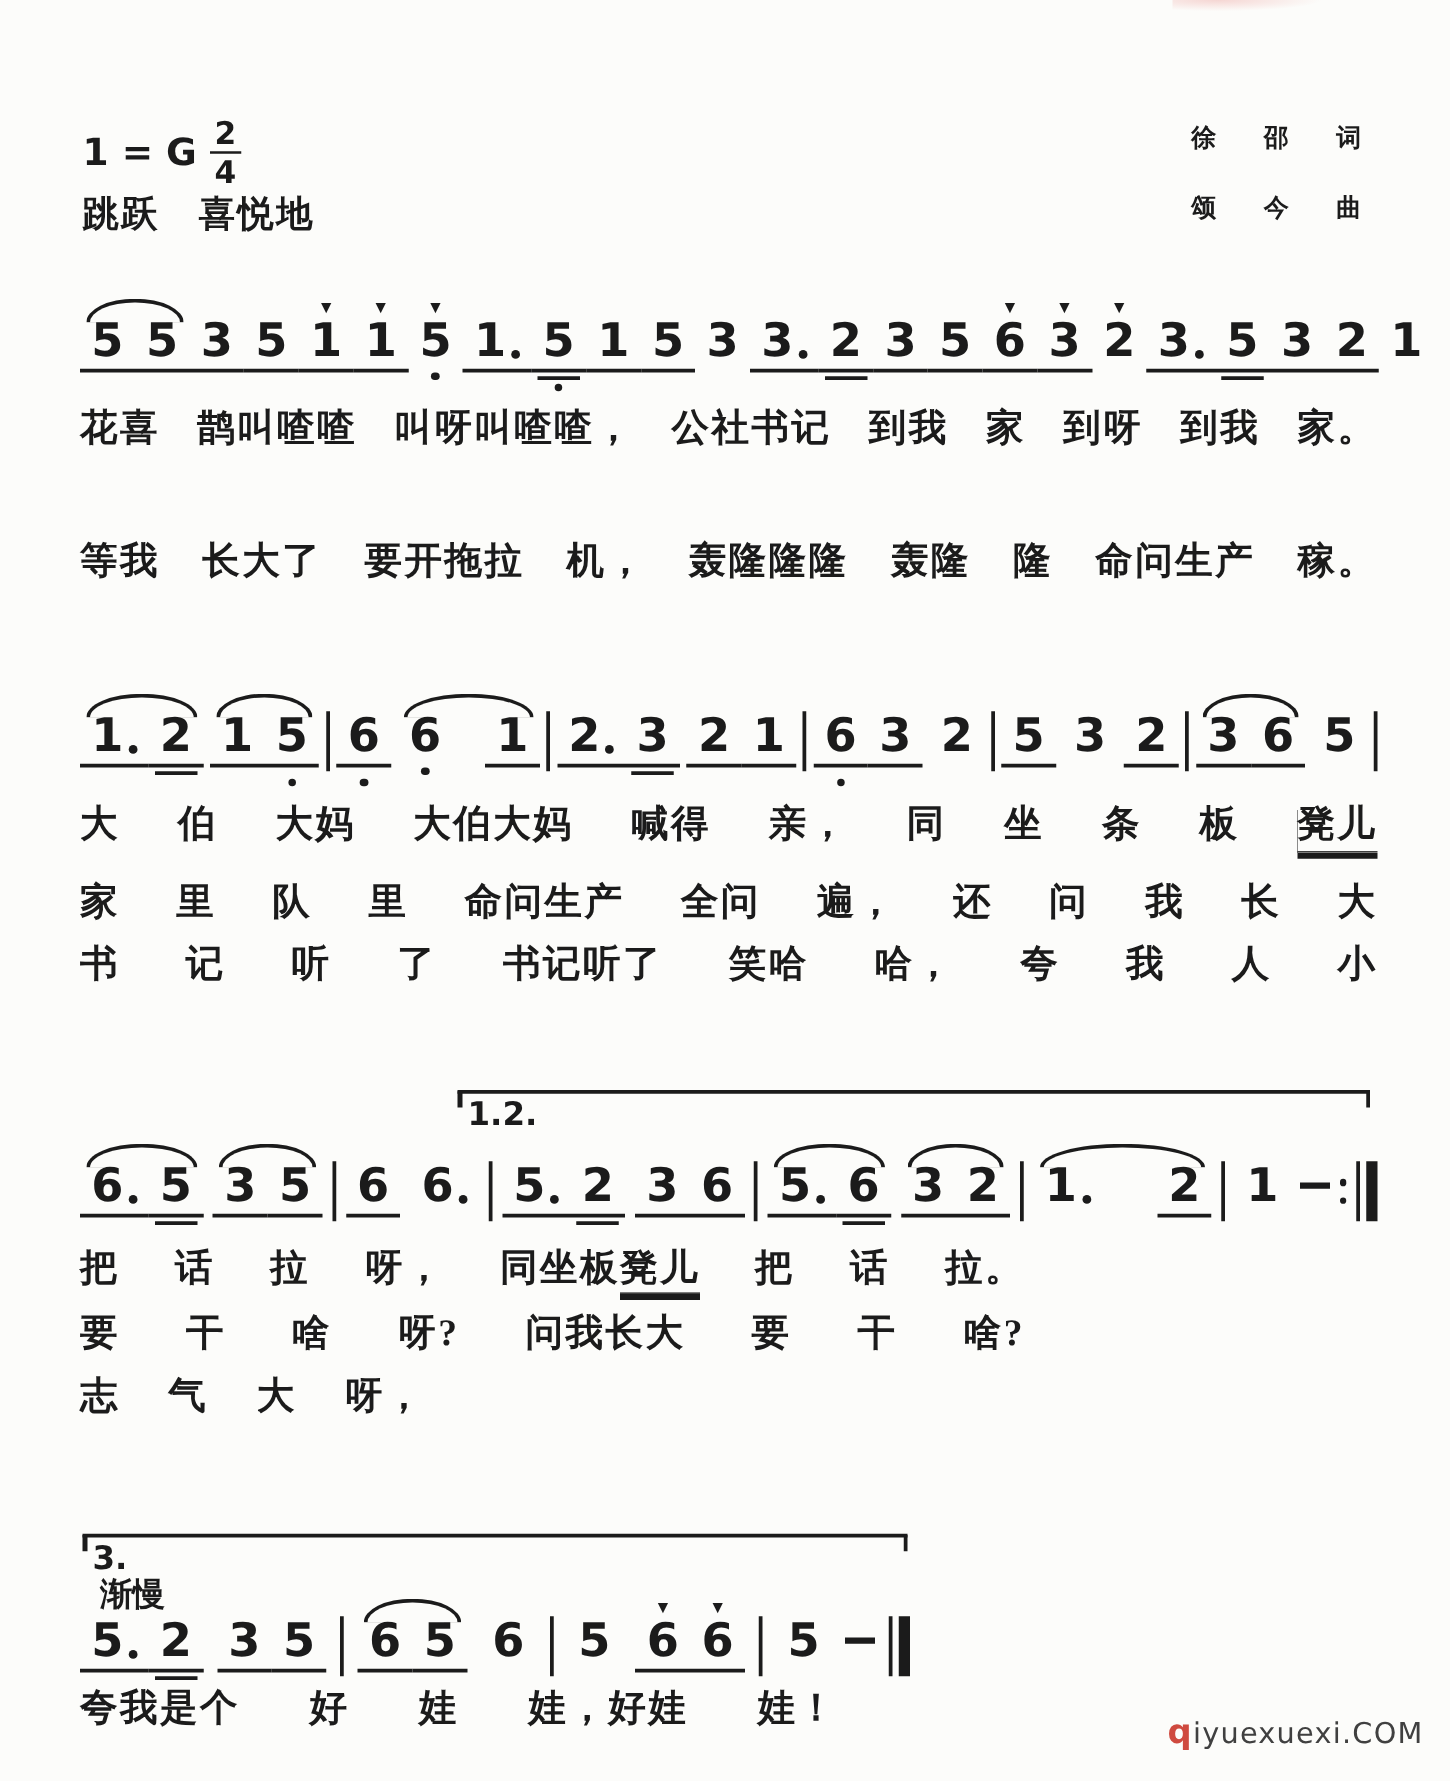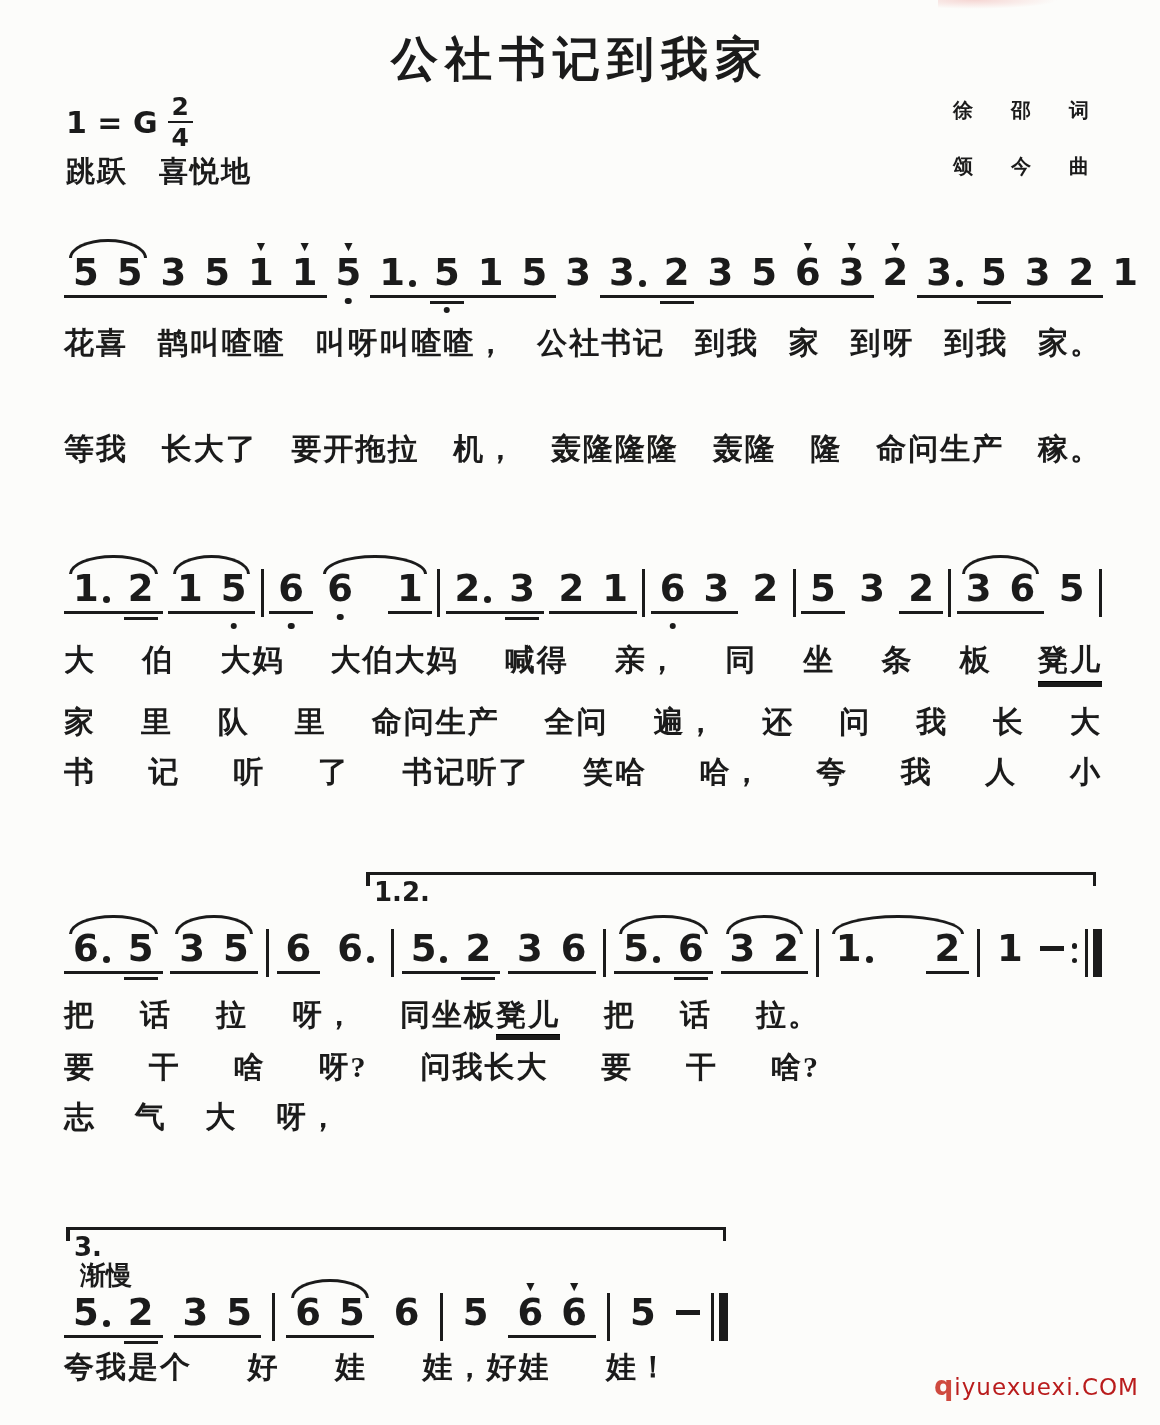--- a/index.html
+++ b/index.html
@@ -48,29 +48,28 @@
                  font-family:"DejaVu Sans",sans-serif;}
   .rit{position:absolute;font-size:26px;font-weight:bold;font-family:"Liberation Sans",sans-serif;}
   
   .lrow{position:absolute;display:flex;justify-content:space-between;align-items:flex-start;
         font-size:30px;font-weight:bold;letter-spacing:2px;line-height:1.15;white-space:nowrap;}
   .u2{border-bottom:1px solid #000000;box-shadow:0 5px 0 0 #1b1b1b;padding-bottom:3px;text-align:right;}
   
   .wm{position:absolute;left:934px;top:1370px;font-family:"DejaVu Sans",sans-serif;font-size:23px;
       letter-spacing:1px;}
   .wm .q{color:#cf4a3f;font-weight:bold;font-size:27px;}
-  .wm .rest{color:#b91c1c;}
+  .wm .rest{color:#404040;}
   .wm-top{position:absolute;left:938px;top:0;width:120px;height:9px;opacity:.35;
           background:radial-gradient(ellipse at 30% 0%,#e98f8a 0%,rgba(233,143,138,0) 70%);}
 </style>
 </head>
 <body>
 
 <div id="score">
-  <div class="title">公社书记到我家</div>
 
   <div class="keyline">
     <span>1 = G</span>
     <span class="frac">
       <span class="num">2</span>
       <span class="den">4</span>
     </span>
   </div>
 
   <div class="tempo">跳跃　喜悦地</div>

